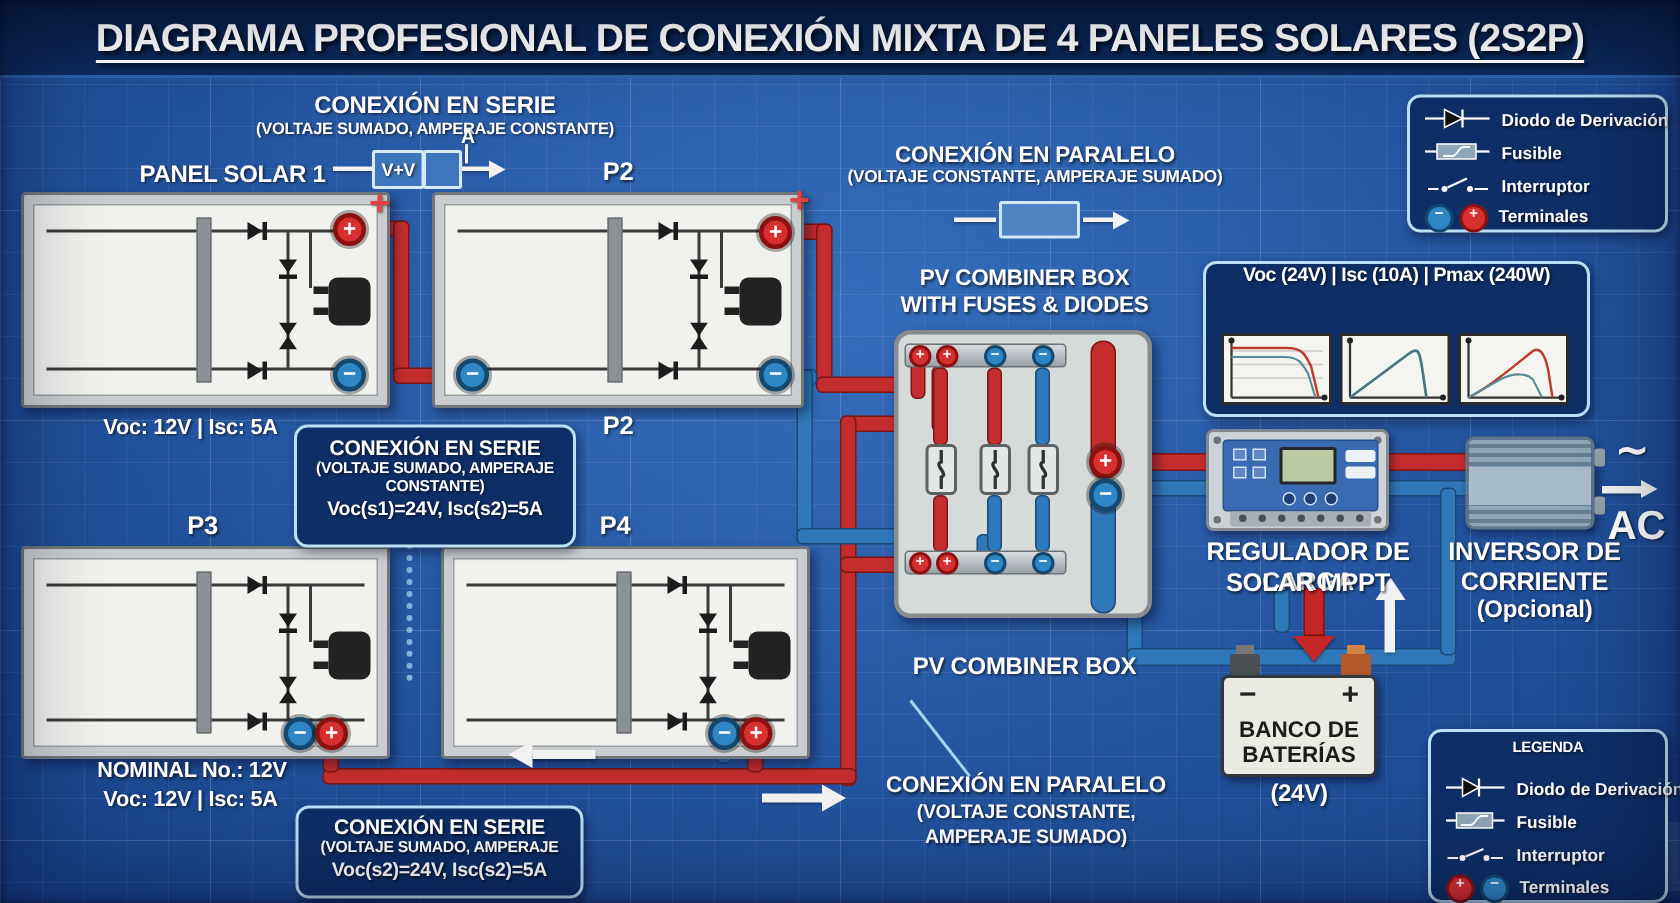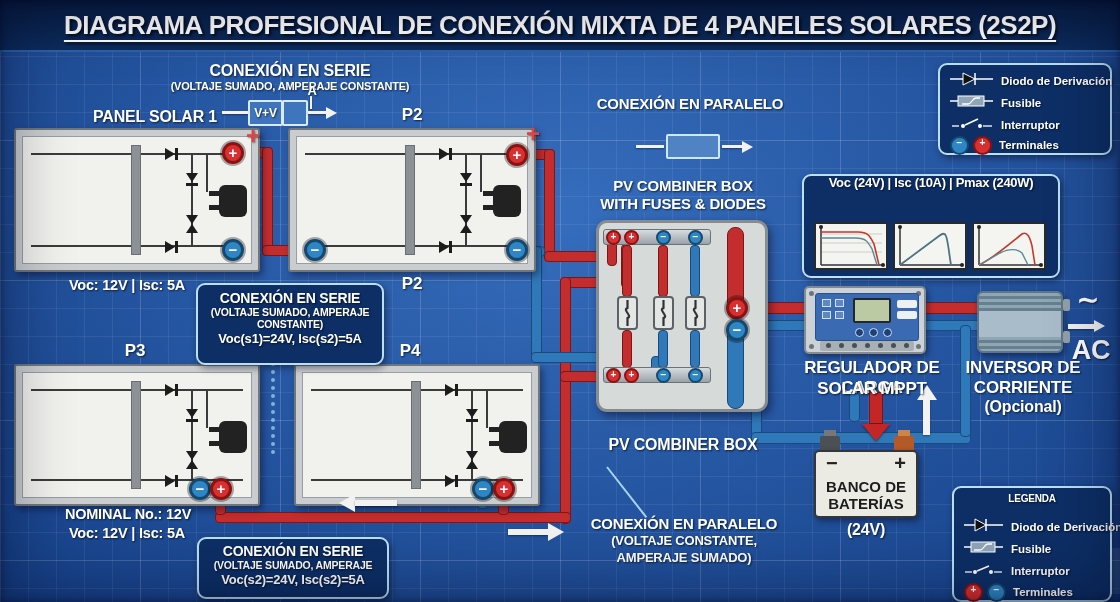--- a/index.html
+++ b/index.html
@@ -317,20 +317,21 @@
   <div class="abs mbox" style="left:248px;top:100px;width:35px;height:26px">
       <div class="lbl" style="font-size:12px;line-height:23px">V+V</div>
     </div>
   <div class="abs mbox" style="left:282px;top:100px;width:26px;height:26px"></div>
   <div class="abs shaft" style="left:308px;top:111px;width:18px;height:3px"></div>
   <div class="abs ah-r sm" style="left:326px;top:107px"></div>
   <div class="abs shaft" style="left:310px;top:96px;width:2px;height:13px"></div>
   <div class="abs lbl" style="left:304px;top:84px;width:16px;font-size:13px">A</div>
 
   <div class="abs lbl" style="left:565px;top:95px;width:250px;font-size:15px">CONEXIÓN EN PARALELO</div>
+  <div class="abs lbl" style="left:560px;top:112px;width:260px;font-size:11.5px">(VOLTAJE CONSTANTE, AMPERAJE SUMADO)</div>
 
   <div class="abs shaft" style="left:636px;top:145px;width:28px;height:3px"></div>
   <div class="abs" style="left:666px;top:134px;width:54px;height:25px;background:#4f83c4;border:2px solid #cfe8f8;border-radius:2px"></div>
   <div class="abs shaft" style="left:722px;top:145px;width:20px;height:3px"></div>
   <div class="abs ah-r sm" style="left:742px;top:141px"></div>
 
   <div class="abs lbl" style="left:65px;top:108px;width:180px;font-size:16px">PANEL SOLAR 1</div>
   <div class="abs lbl" style="left:372px;top:105px;width:80px;font-size:17px">P2</div>
   <div class="abs lbl" style="left:372px;top:274px;width:80px;font-size:17px">P2</div>
   <div class="abs lbl" style="left:95px;top:341px;width:80px;font-size:17px">P3</div>

